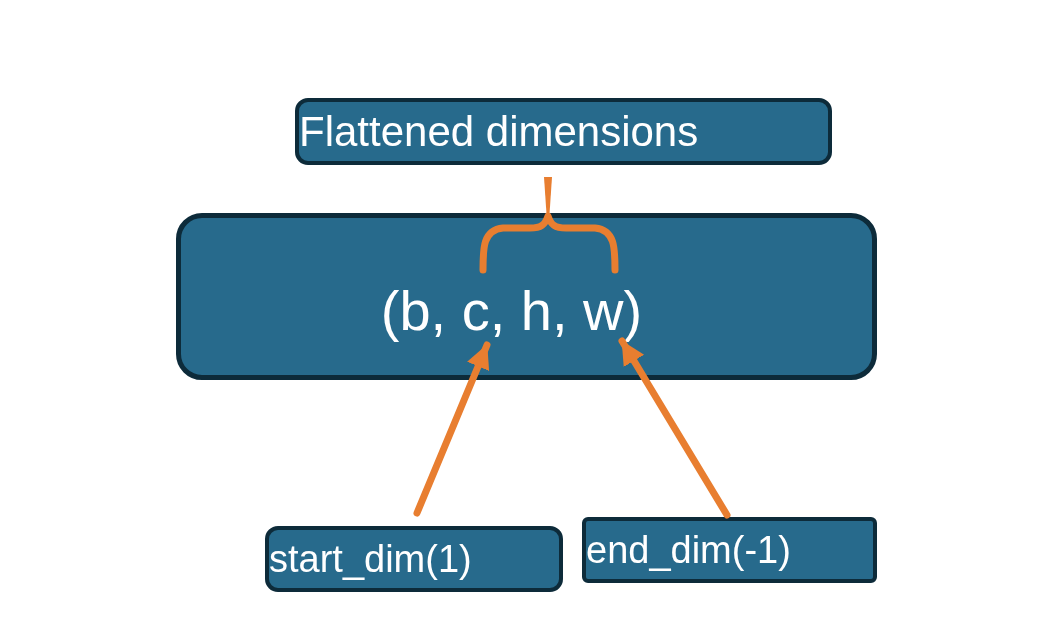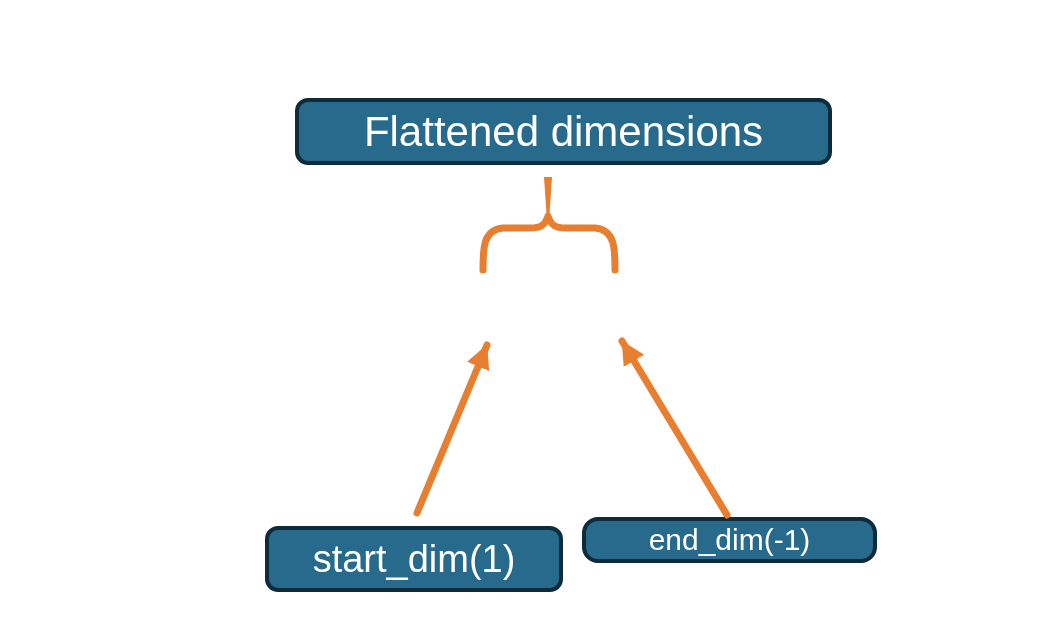--- a/index.html
+++ b/index.html
@@ -18,21 +18,20 @@
     height: 632px;
     background: var(--background);
     overflow: hidden;
   }
   .box {
     position: absolute;
     background: var(--box-fill);
     color: var(--text);
     display: flex;
     align-items: center;
-    justify-content: center;
     white-space: nowrap;
   }
   .top-box {
     left: 295px; top: 98px;
     width: 537px; height: 67px;
     border: 4px solid var(--box-border);
     border-radius: 13px;
     font-size: 42px;
   }
   .big-box {
@@ -48,24 +47,24 @@
   .start-box {
     left: 265px; top: 517px;
     width: 298px; height: 66px;
     border: 4px solid var(--box-border);
     border-radius: 13px;
     font-size: 38px;
     margin-top: 9px;
   }
   .end-box {
     left: 582px; top: 517px;
-    width: 295px; height: 46px;
+    width: 295px; height: 66px;
     border: 4px solid var(--box-border);
-    border-radius: 16px;
-    font-size: 30px;
+    border-radius: 6px;
+    font-size: 38px;
   }
   .overlay {
     position: absolute;
     left: 0; top: 0;
     width: 1038px; height: 632px;
     z-index: 5;
     pointer-events: none;
   }
   .accent-stroke {
     stroke: var(--accent);
@@ -78,20 +77,23 @@
 </style>
 </head>
 <body>
 
 <div class="canvas">
 
   <div class="box top-box">
     <span>Flattened dimensions</span>
   </div>
 
+  <div class="box big-box">
+    <span>(b, c, h, w)</span>
+  </div>
 
   <div class="box start-box">
     <span>start_dim(1)</span>
   </div>
 
   <div class="box end-box">
     <span>end_dim(-1)</span>
   </div>
 
   <svg class="overlay" viewBox="0 0 1038 632" xmlns="http://www.w3.org/2000/svg">

